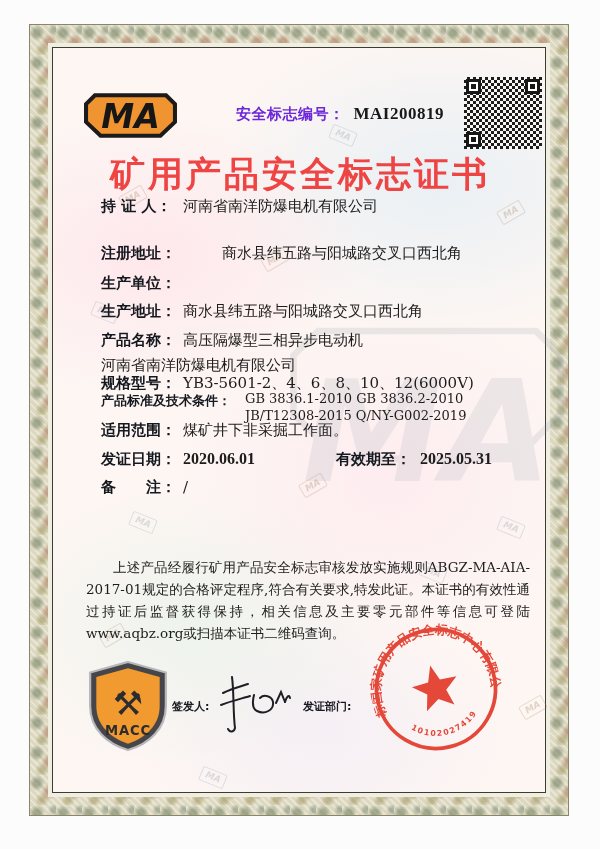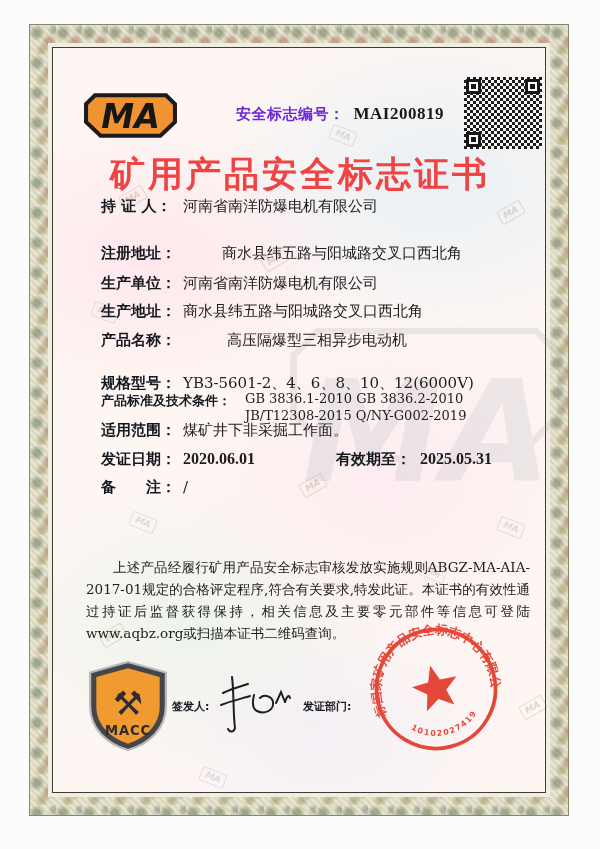--- a/index.html
+++ b/index.html
@@ -133,29 +133,29 @@
     <div class="title">矿用产品安全标志证书</div>
 
     <div class="row" style="top:197px;">
       <span class="lbl">持 证 人：</span>
       <span class="val">河南省南洋防爆电机有限公司</span>
     </div>
     <div class="row" style="top:244px;gap:39px;">
       <span class="lbl">注册地址：</span>
       <span class="val">商水县纬五路与阳城路交叉口西北角</span>
     </div>
-    <div class="row" style="top:274px;">
+    <div class="row" style="top:274px;flex-direction:column;">
       <span class="lbl">生产单位：</span>
       <span class="val">河南省南洋防爆电机有限公司</span>
     </div>
     <div class="row" style="top:302px;">
       <span class="lbl">生产地址：</span>
       <span class="val">商水县纬五路与阳城路交叉口西北角</span>
     </div>
-    <div class="row" style="top:331px;gap:44px;">
+    <div class="row" style="top:331px;">
       <span class="lbl">产品名称：</span>
       <span class="val">高压隔爆型三相异步电动机</span>
     </div>
     <div class="row" style="top:358px;margin-top:16px;">
       <span class="lbl">规格型号：</span>
       <span class="val">YB3-5601-2、4、6、8、10、12(6000V)</span>
     </div>
     <div class="row wide" style="top:390px;">
       <span class="lbl">产品标准及技术条件：</span>
       <span class="val">GB 3836.1-2010 GB 3836.2-2010 JB/T12308-2015 Q/NY-G002-2019</span>

